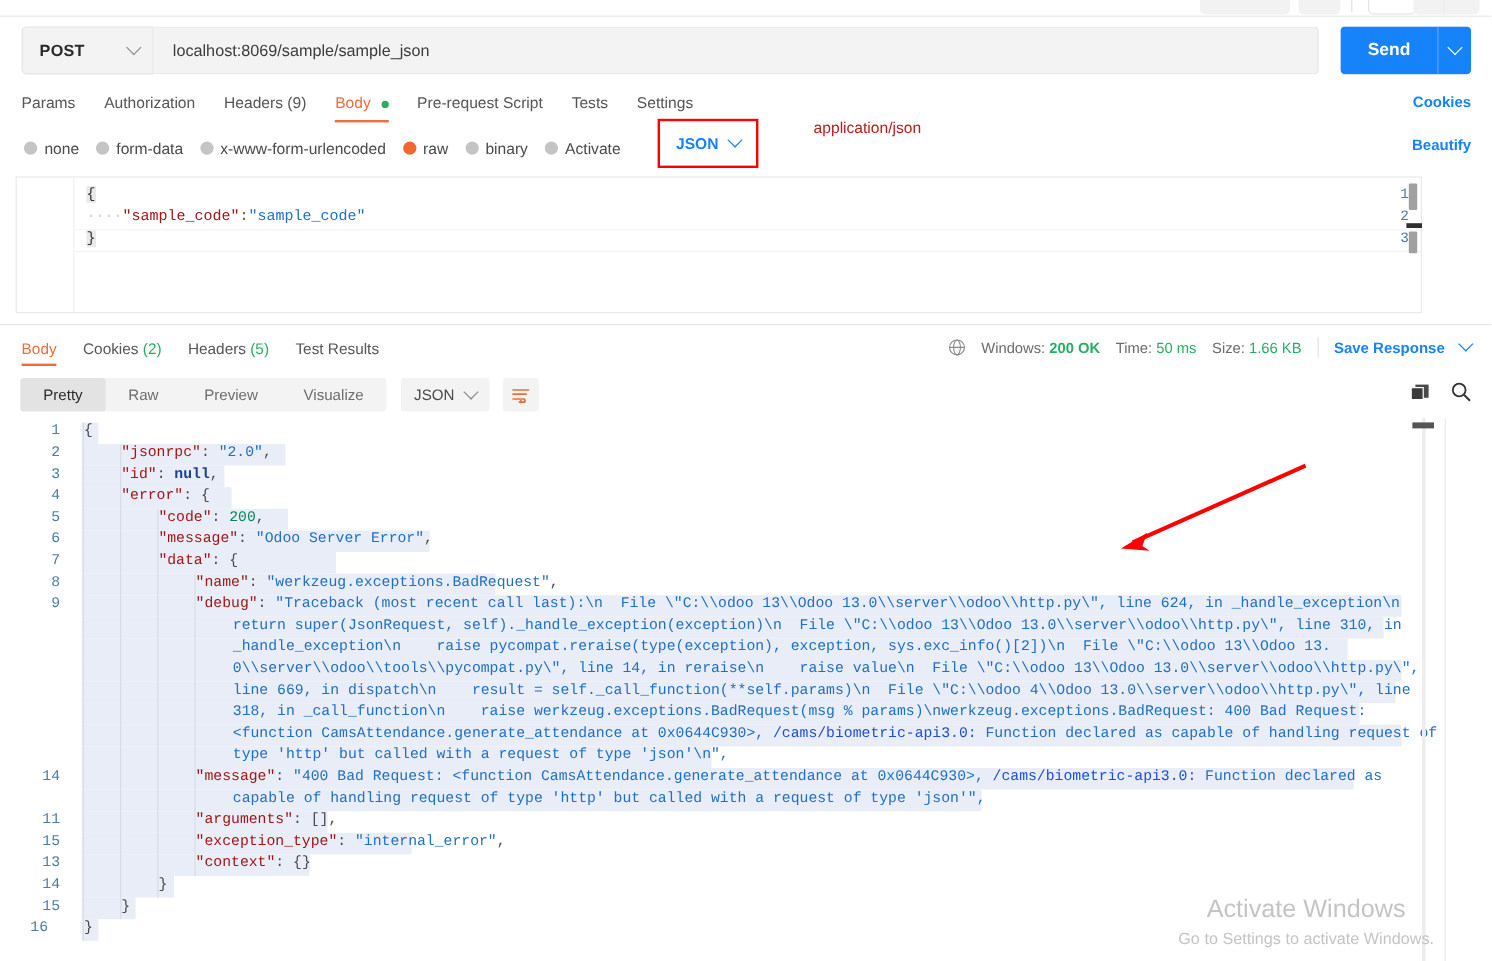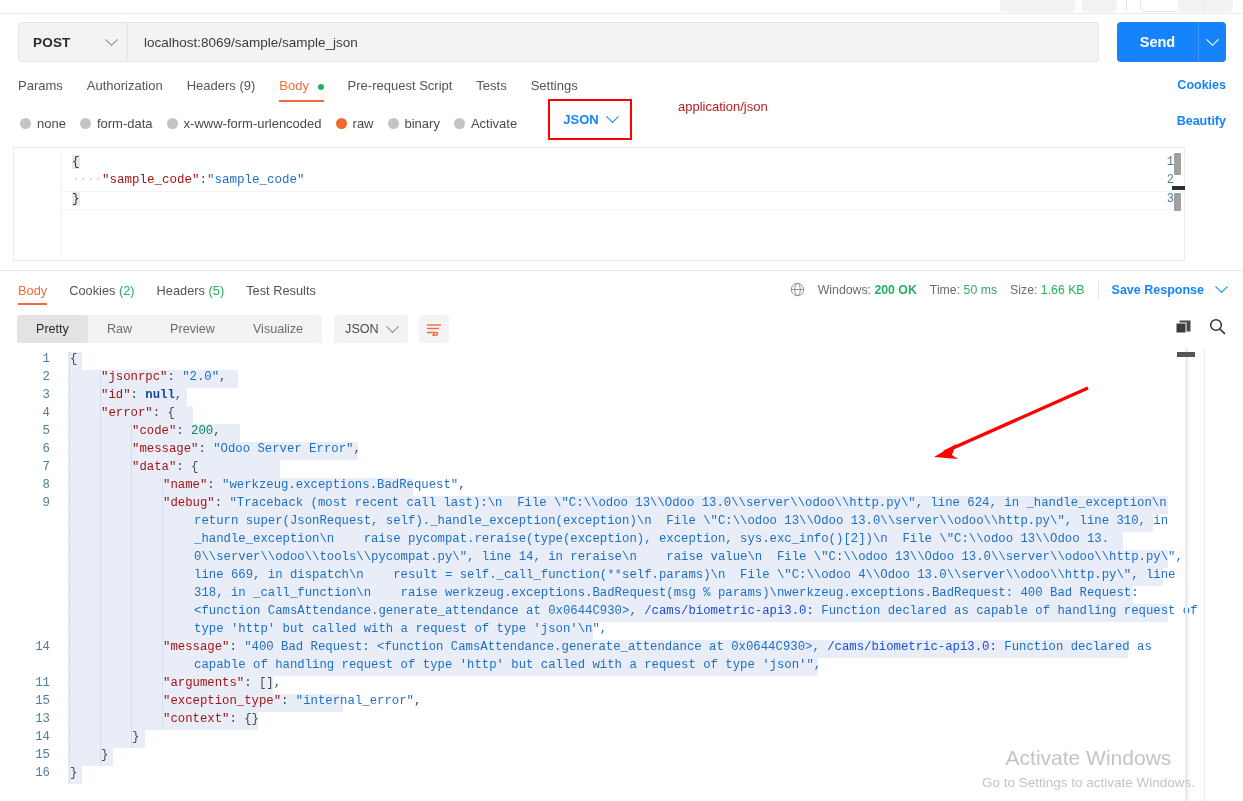--- a/index.html
+++ b/index.html
@@ -350,21 +350,21 @@
       <div class="ln" style="left:14px; top:92px;">6</div>
       <div class="ln" style="left:14px; top:110px;">7</div>
       <div class="ln" style="left:14px; top:128px;">8</div>
       <div class="ln" style="left:14px; top:146px;">9</div>
       <div class="ln" style="left:14px; top:290px;">14</div>
       <div class="ln" style="left:14px; top:326px;">11</div>
       <div class="ln" style="left:14px; top:344px;">15</div>
       <div class="ln" style="left:14px; top:362px;">13</div>
       <div class="ln" style="left:14px; top:380px;">14</div>
       <div class="ln" style="left:14px; top:398px;">15</div>
-      <div class="ln" style="left:14px; top:416px;">16</div>
+      <div class="ln" style="left:4px; top:416px;">16</div>
 
       <div class="cl" style="left:70px; top:2px;"><span class="j-pun">{</span></div>
 
       <div class="cl" style="left:101px; top:20px;"><span class="j-key">"jsonrpc"</span><span class="j-pun">: </span><span class="j-str">"2.0"</span><span class="j-pun">,</span></div>
 
       <div class="cl" style="left:101px; top:38px;"><span class="j-key">"id"</span><span class="j-pun">: </span><span class="j-null">null</span><span class="j-pun">,</span></div>
 
       <div class="cl" style="left:101px; top:56px;"><span class="j-key">"error"</span><span class="j-pun">: {</span></div>
 
       <div class="cl" style="left:132px; top:74px;"><span class="j-key">"code"</span><span class="j-pun">: </span><span class="j-num">200</span><span class="j-pun">,</span></div>

